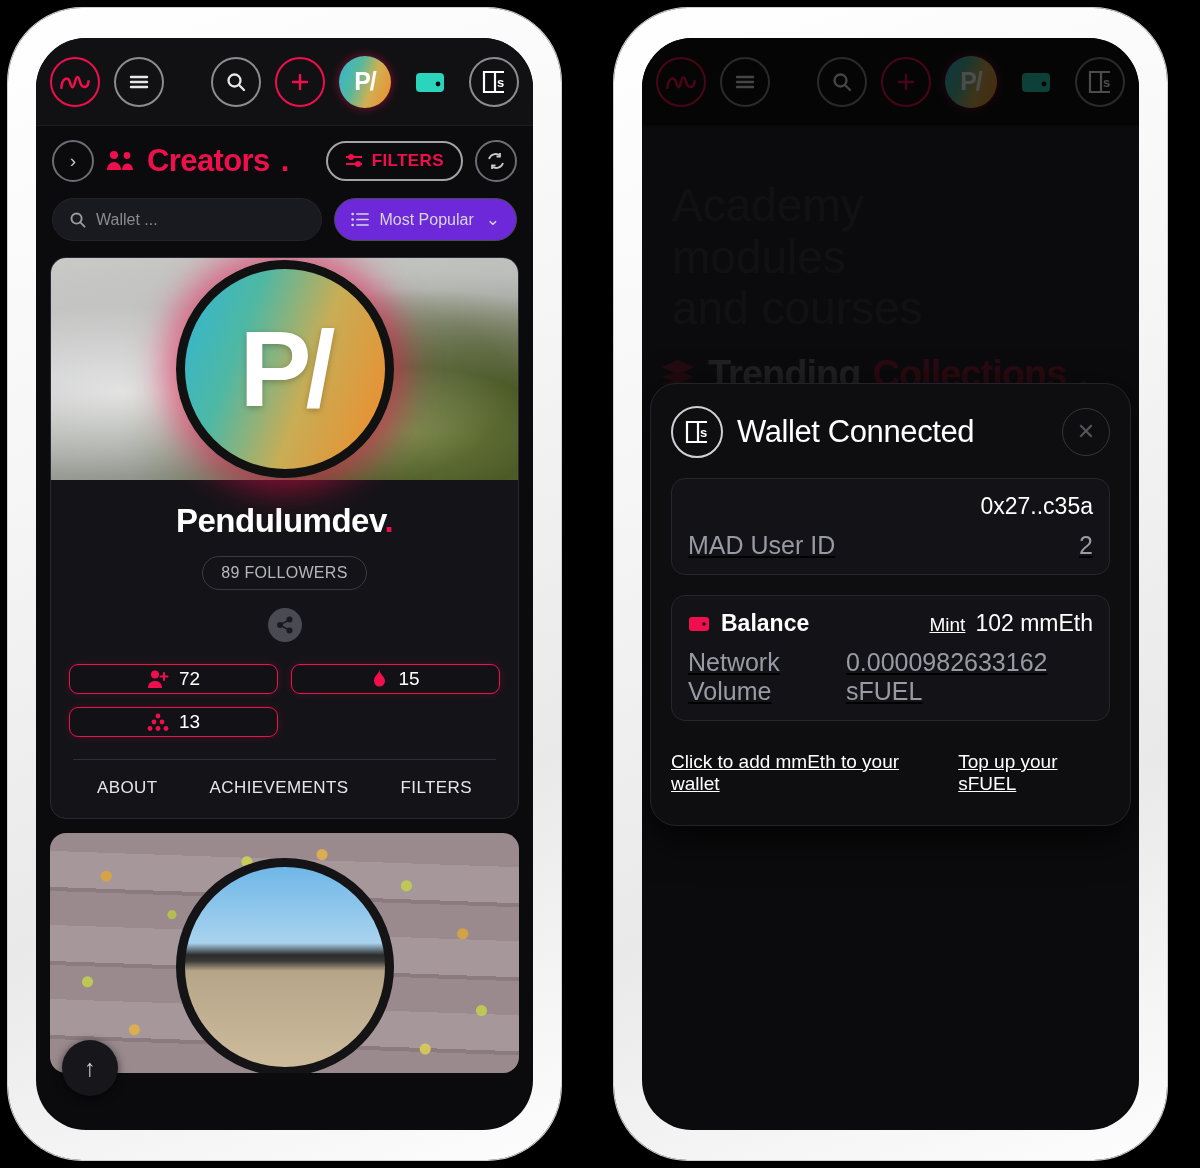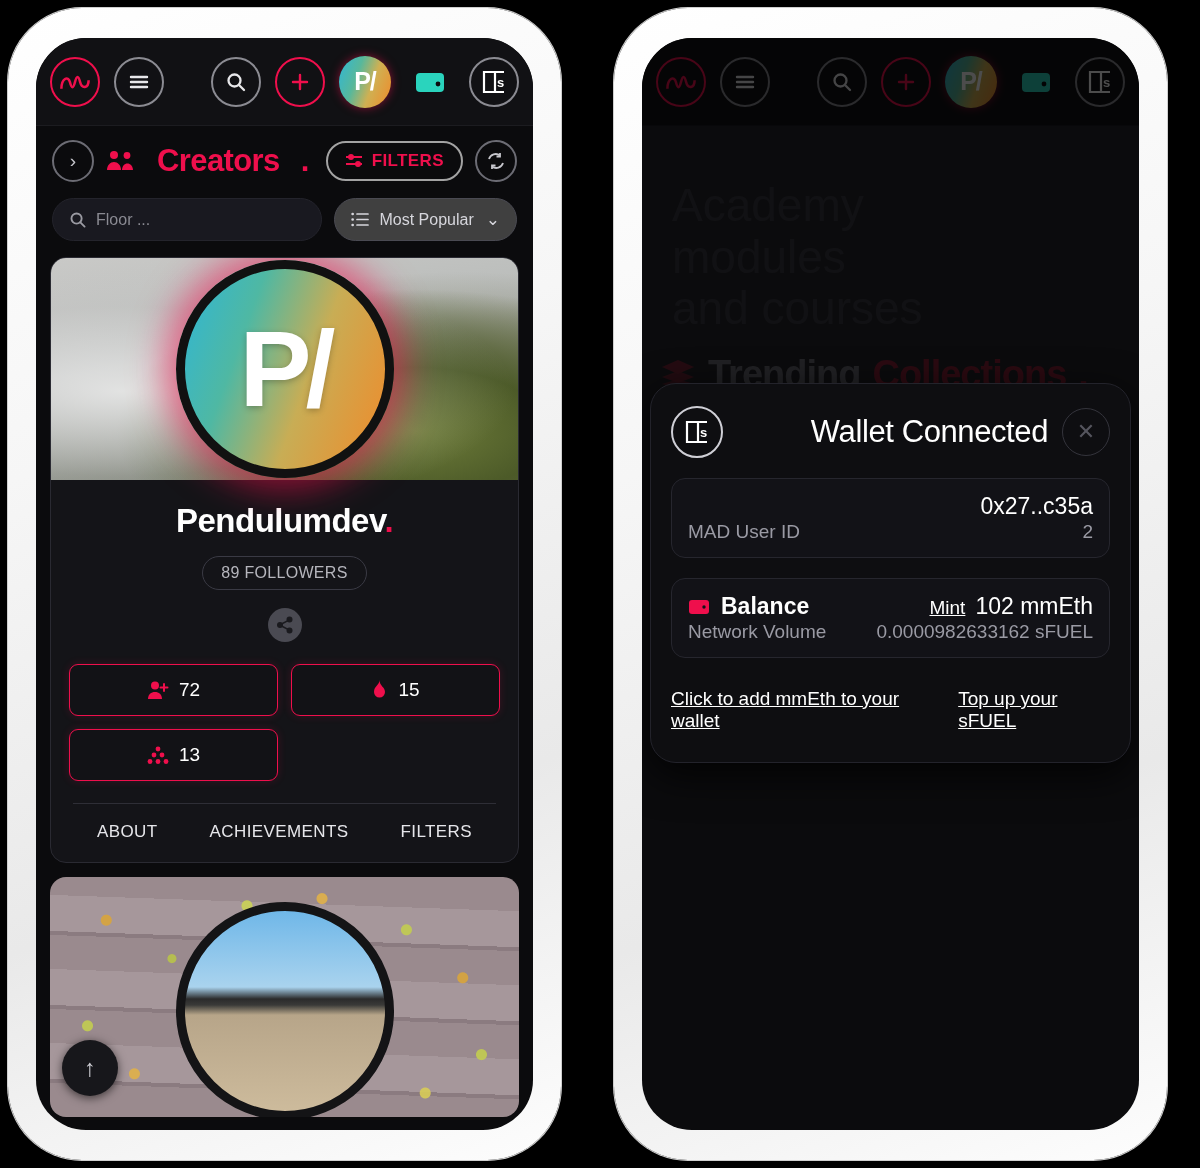--- a/index.html
+++ b/index.html
@@ -74,21 +74,21 @@
     display: flex; align-items: center; gap: 12px;
     padding: 14px 16px 6px 16px;
   }
   .round-sm {
     width: 42px; height: 42px; border-radius: 50%;
     border: 2px solid #6c6c74; color: #c7c7cd;
     display: flex; align-items: center; justify-content: center;
     flex: 0 0 auto; font-size: 19px;
   }
   .sec-title {
-    display: flex; align-items: center; gap: 21px;
+    display: flex; align-items: center; gap: 11px;
     color: #ef0f4c; font-size: 31px; font-weight: 800; letter-spacing: -.6px;
   }
   .sec-title .dot { color: #ef0f4c; }
   .filters-btn {
     margin-left: auto;
     border: 2px solid #a3a3a3; color: #ef0f4c;
     border-radius: 22px; padding: 8px 17px;
     font-size: 17px; font-weight: 700; letter-spacing: .4px;
     display: flex; align-items: center; gap: 8px;
     background: transparent;
@@ -97,21 +97,21 @@
   
   .search-row { display: flex; gap: 12px; padding: 10px 16px 16px 16px; align-items: center; }
   .search-box {
     flex: 1; height: 43px; border-radius: 22px;
     background: #191920; border: 1px solid #24242c;
     display: flex; align-items: center; gap: 10px; padding: 0 16px;
     color: #8a8a92; font-size: 16px;
   }
   .sort-box {
     height: 43px; border-radius: 22px;
-    background: #404040; border: 1px solid #4a4a52;
+    background: #6d28d9; border: 1px solid #4a4a52;
     display: flex; align-items: center; gap: 10px; padding: 0 16px;
     color: #d6d6dc; font-size: 16px;
   }
 
   
   .scroll-area { position: relative; height: calc(100% - 88px); overflow: hidden; }
   .creator-card {
     margin: 0 14px 14px 14px;
     border: 1px solid #2a2a32;
     border-radius: 16px;
@@ -158,21 +158,21 @@
     width: 34px; height: 34px; border-radius: 50%;
     background: #4a4a52; color: #1a1a1e;
     display: flex; align-items: center; justify-content: center;
   }
   .stat-grid {
     margin-top: 22px;
     display: grid; grid-template-columns: 1fr 1fr; gap: 13px;
   }
   .stat {
     border: 1px solid #ef0f4c; border-radius: 9px;
-    background: #121216; height: 52px;
+    background: #121216; height: 30px;
     display: flex; align-items: center; justify-content: center; gap: 10px;
     color: #fff; font-size: 19px;
     box-shadow: 0 0 8px rgba(239,15,76,.18);
   }
   .stat .ico { color: #ef0f4c; display: flex; }
   .tabsep { border-top: 1px solid #2e2e36; margin: 22px 4px 0 4px; }
   .tabs { display: flex; justify-content: center; gap: 52px; padding: 18px 0 4px 0; }
   .tabs div { color: #e6e6ea; font-size: 17px; letter-spacing: .4px; }
 
   .card2 {
@@ -265,42 +265,42 @@
   .modal {
     position: absolute; left: 8px; right: 8px; top: 345px;
     background: #0e0e11;
     border: 1px solid #23232b;
     border-radius: 26px;
     padding: 22px 20px 26px 20px;
     box-shadow: 0 12px 40px rgba(0,0,0,.8);
   }
   .modal-head { display:flex; align-items:center; gap:14px; }
   .modal-title {
-    flex: 1; text-align: right;
+    flex: 1; text-align: left;
     color: #fff; font-size: 31px; font-weight: 400; letter-spacing: -.4px;
   }
   .close-btn {
     width: 48px; height: 48px; border-radius: 50%;
     border: 1px solid #34343c; color: #55555e;
     display:flex; align-items:center; justify-content:center; font-size: 22px;
   }
   .m-icon {
     width: 52px; height: 52px; border-radius: 50%;
     border: 2px solid #cfcfd6; color: #fff;
     display:flex; align-items:center; justify-content:center;
   }
   .panel {
     margin-top: 20px;
     border: 1px solid #26262e; border-radius: 14px;
     background: #121217;
     padding: 14px 16px;
   }
   .prow { display:flex; align-items:center; }
   .prow.top { font-size: 23px; }
-  .prow.bot { font-size: 19px; margin-top: 1px; }
+  .prow.bot { font-size: 25px; margin-top: 11px; text-decoration: underline; }
   .plabel { color:#fff; font-weight:700; display:flex; align-items:center; gap:11px;}
   .psub { color:#8e8e98; font-weight:400; font-size:19px; margin-left:8px;}
   .pval { margin-left:auto; color:#fff; font-weight:400;}
   .prow.bot .plabel, .prow.bot .pval { color:#9a9aa4; font-weight:400;}
   .mint { color:#fff; text-decoration: underline; font-size:19px; margin-right:10px;}
   .mlinks {
     display:flex; justify-content:center; gap:24px;
     margin-top: 30px; padding-bottom: 4px;
   }
   .mlinks a { color:#fff; text-decoration: underline; font-size:19px; }
@@ -388,21 +388,21 @@
             </svg>
           </div>
         </div>
 
         <div class="search-row">
           <div class="search-box">
             <svg width="17" height="17" viewBox="0 0 18 18" fill="none" stroke="#9a9aa2" stroke-width="2">
               <circle cx="8" cy="8" r="5.4"></circle>
                 <path d="M12 12l4.5 4.5" stroke-linecap="round"></path>
             </svg>
-            <span>Floor ...</span>
+            <span>Wallet ...</span>
           </div>
           <div class="sort-box">
             <svg width="18" height="15" viewBox="0 0 18 15" stroke="#d6d6dc" stroke-width="1.7" stroke-linecap="round">
               <path d="M6 2h11M6 7.5h11M6 13h11"></path>
                 <path d="M1.6 2h.1M1.6 7.5h.1M1.6 13h.1" stroke-width="2.6"></path>
             </svg>
             <span>Most Popular</span>
             <span style="font-size:17px;margin-left:2px;">⌄</span>
           </div>
         </div>

